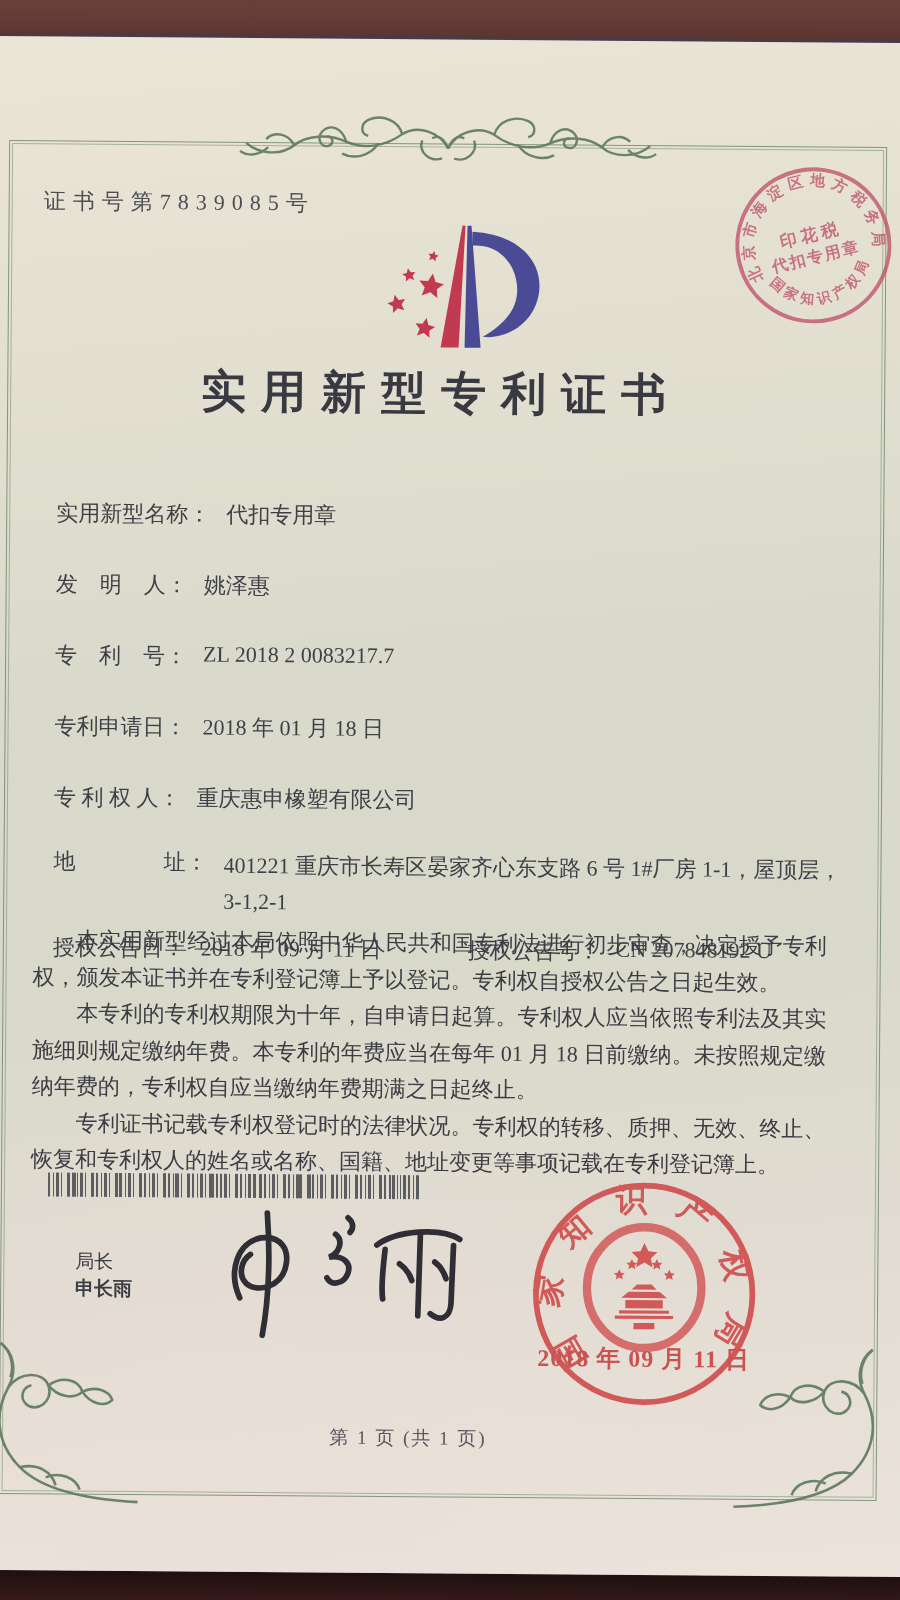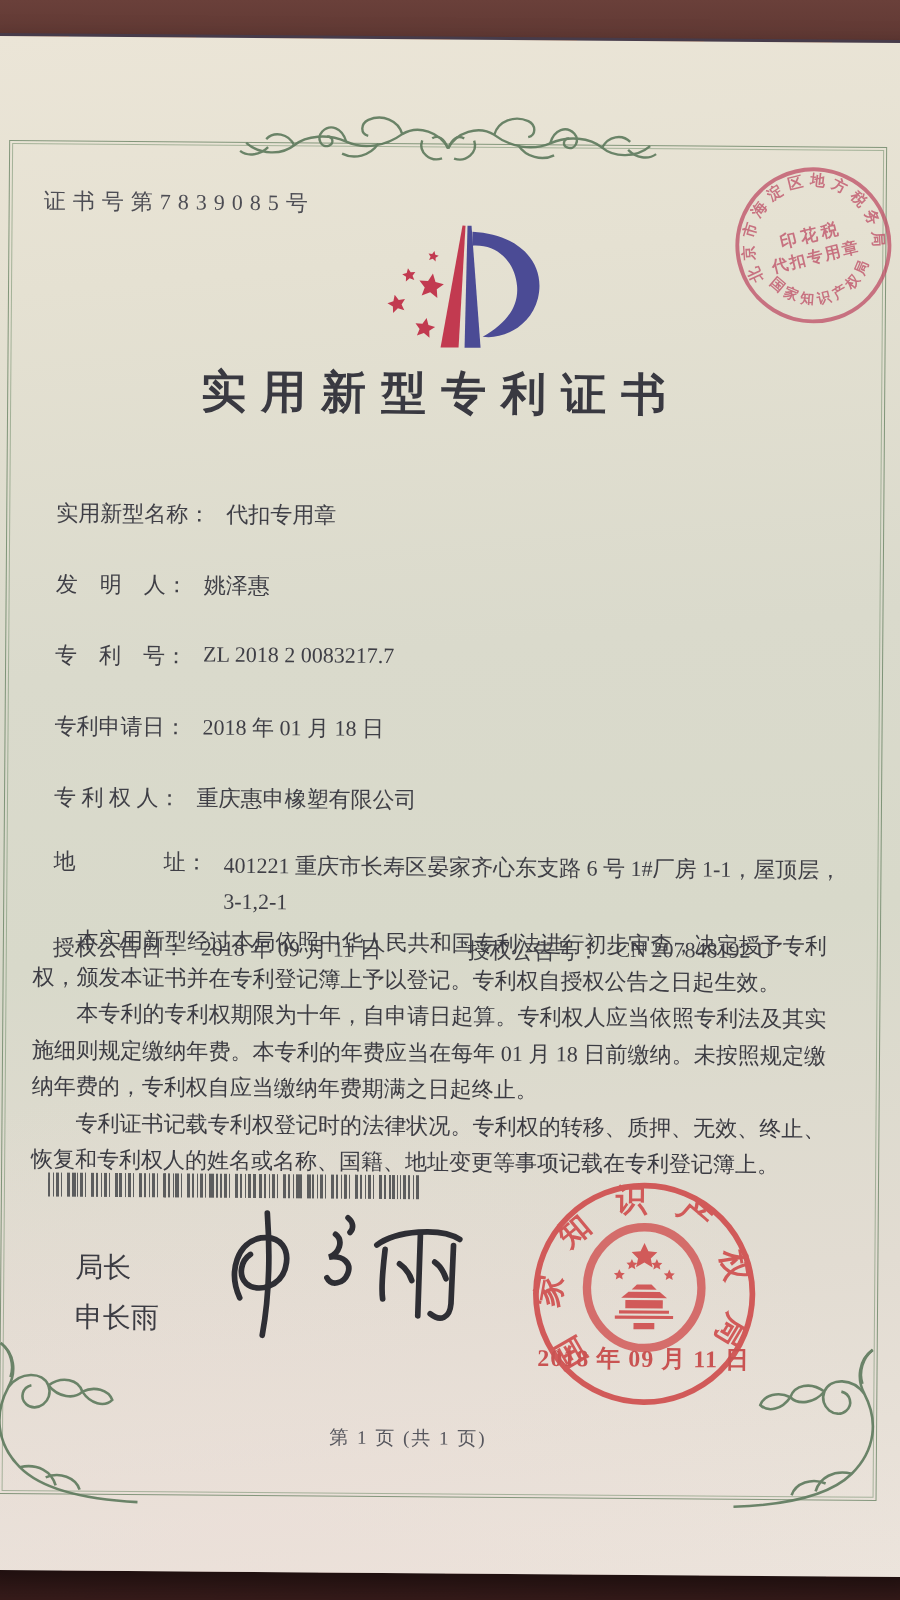--- a/index.html
+++ b/index.html
@@ -52,22 +52,22 @@
     position:absolute;left:56px;top:886px;width:794px;
     font-size:22px;line-height:36.5px;color:#3c3c43;text-align:justify;
   }
   .paragraphs p{margin:0;text-indent:2em;}
   .barcode{
     position:absolute;left:73px;top:1136px;width:372px;height:24px;opacity:.8;
     background:
       repeating-linear-gradient(90deg,#3c3e42 0 2px,transparent 2px 5px,#3c3e42 5px 6px,transparent 6px 8px,#3c3e42 8px 11px,transparent 11px 13px,#3c3e42 13px 14px,transparent 14px 19px,#3c3e42 19px 22px,transparent 22px 24px),
       repeating-linear-gradient(90deg,transparent 0 26px,#3c3e42 26px 28px,transparent 28px 37px,#3c3e42 37px 38px,transparent 38px 45px);
   }
-  .officer{position:absolute;left:101px;top:1212px;font-size:28px;color:#3c3c43;}
-  .officer .name{margin-top:12px;}
+  .officer{position:absolute;left:101px;top:1212px;font-size:19px;color:#3c3c43;}
+  .officer .name{margin-top:1px;font-weight:bold;}
   .signature{position:absolute;left:218px;top:1158px;}
   .seal{position:absolute;left:545px;top:1130px;}
   .tax-stamp{position:absolute;left:746px;top:118px;transform:rotate(-14deg);opacity:.9;}
   .footer{
     position:absolute;left:0;top:1386px;width:870px;text-align:center;
     font-size:19px;letter-spacing:2px;color:#56565d;
   }
   svg text{font-family:"Liberation Serif","DejaVu Serif",serif;}
 </style>
 </head>

